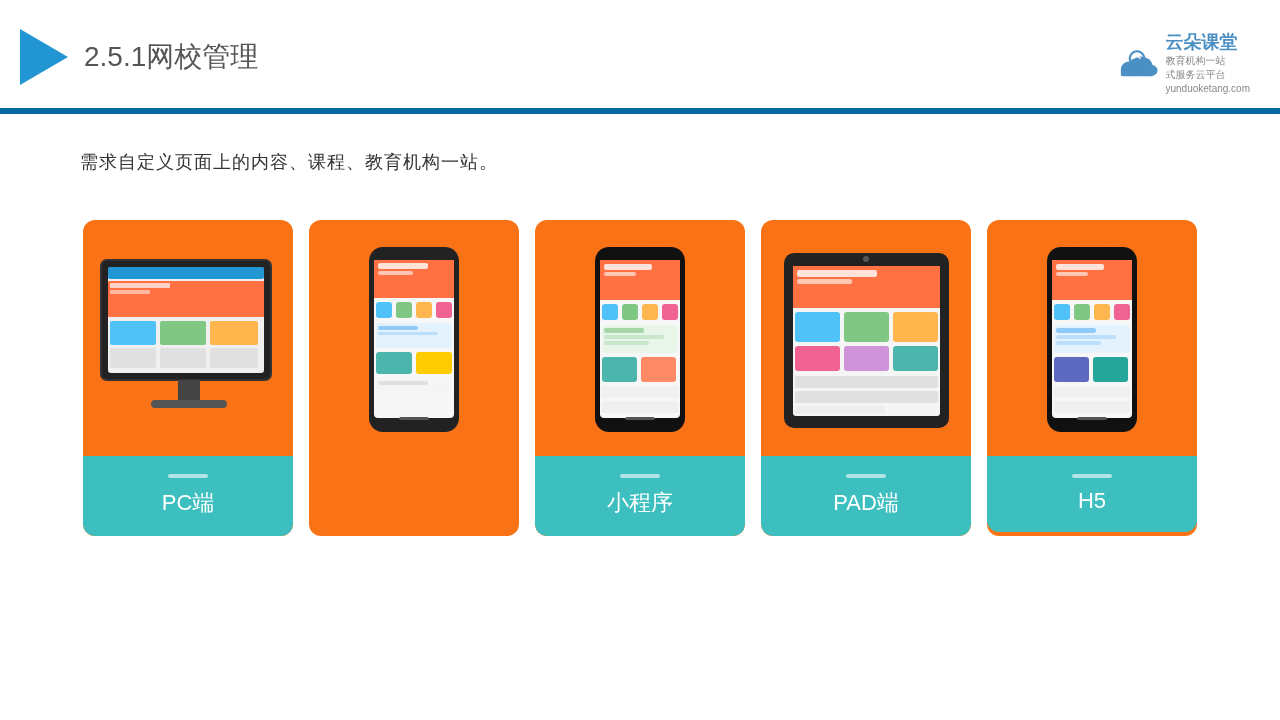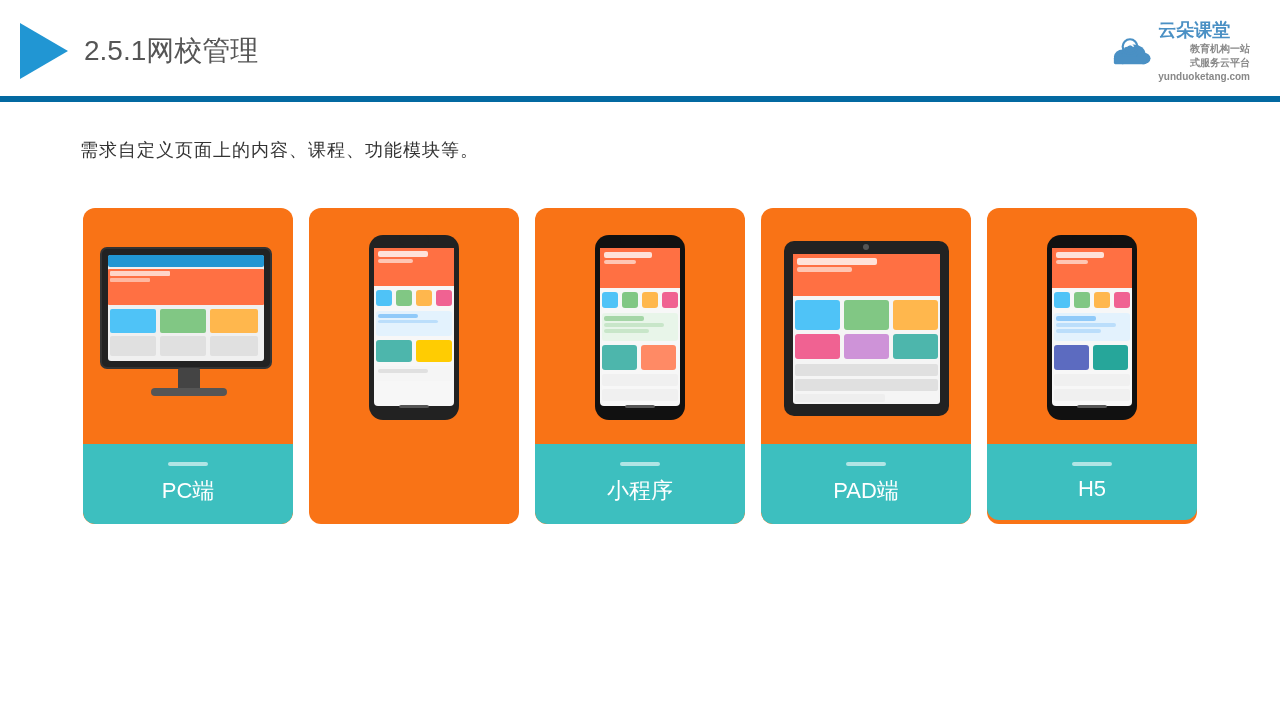--- a/index.html
+++ b/index.html
@@ -39,41 +39,40 @@
       color: #222;
     }
     .header-title span {
       font-weight: normal;
       color: #555;
     }
     .header-right {
       display: flex;
       flex-direction: column;
       align-items: center;
+      margin-top: 12px;
     }
     .cloud-logo {
       display: flex;
       align-items: center;
       gap: 6px;
     }
     .cloud-icon {
       width: 44px;
       height: 30px;
     }
     .cloud-text-main {
       font-size: 18px;
       font-weight: bold;
       color: #4a90c4;
     }
     .cloud-text-sub {
       font-size: 10px;
       color: #888;
-      text-align: right;
       line-height: 1.4;
-      font-weight: bold;
     }
 
     
     .description {
       padding: 30px 80px 0 80px;
       font-size: 18px;
       color: #333;
       line-height: 2;
       letter-spacing: 1px;
     }
@@ -155,21 +154,21 @@
           <div>教育机构一站</div>
           <div>式服务云平台</div>
           <div>yunduoketang.com</div>
         </div>
       </div>
     </div>
   </div>
 </header>
 
 <div class="description">
-  <div>需求自定义页面上的内容、课程、功能模块等。</div>
+  <div>需求自定义页面上的内容、课程、教育机构一站。</div>
 </div>
 
 <div class="cards-container">
 
   <div class="card">
     <div class="card-image-area">
 
       <svg width="185" height="170" viewBox="0 0 185 170">
 
         <rect x="5" y="5" width="170" height="120" rx="6" ry="6" fill="#222" stroke="#333" stroke-width="2"></rect>

